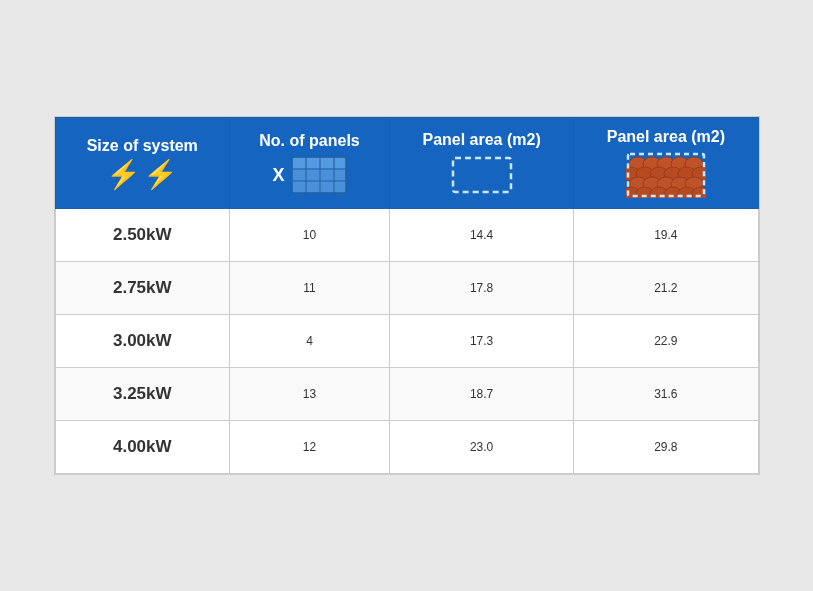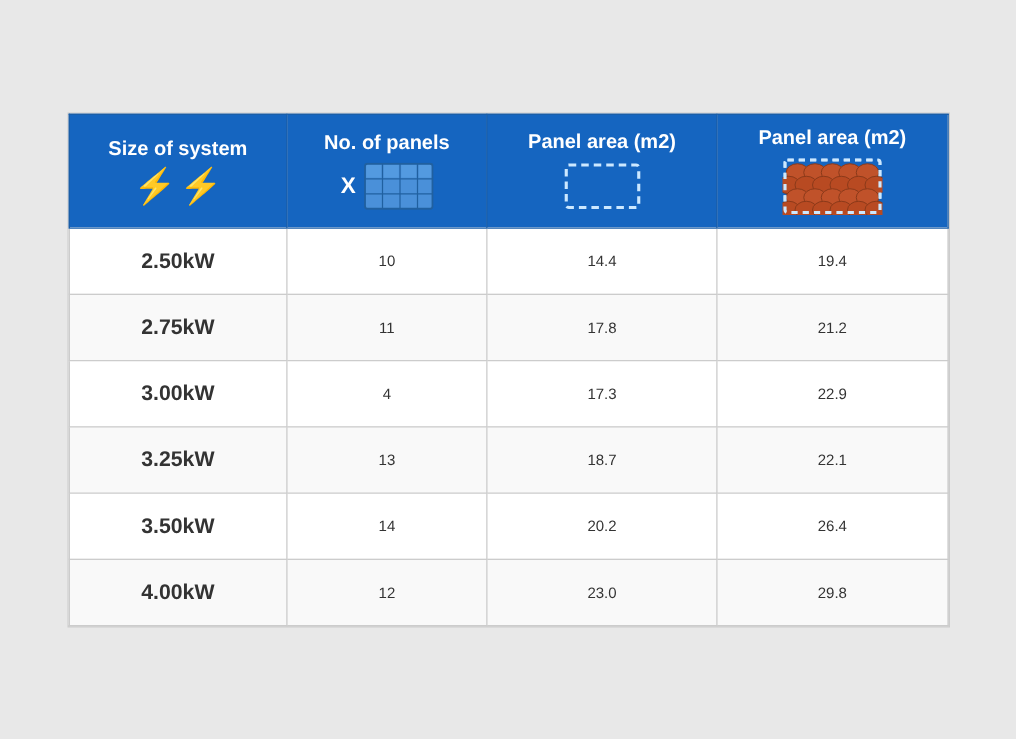--- a/index.html
+++ b/index.html
@@ -193,27 +193,21 @@
         <tr>
           <td>3.00kW</td>
           <td>4</td>
           <td>17.3</td>
           <td>22.9</td>
         </tr>
         <tr>
           <td>3.25kW</td>
           <td>13</td>
           <td>18.7</td>
-          <td>22.1</td>
-        </tr>
-        <tr>
-          <td>3.50kW</td>
-          <td>14</td>
-          <td>20.2</td>
-          <td>26.4</td>
+          <td>31.6</td>
         </tr>
         <tr>
           <td>4.00kW</td>
           <td>12</td>
           <td>23.0</td>
           <td>29.8</td>
         </tr>
       </tbody>
   </table>
 </div>

